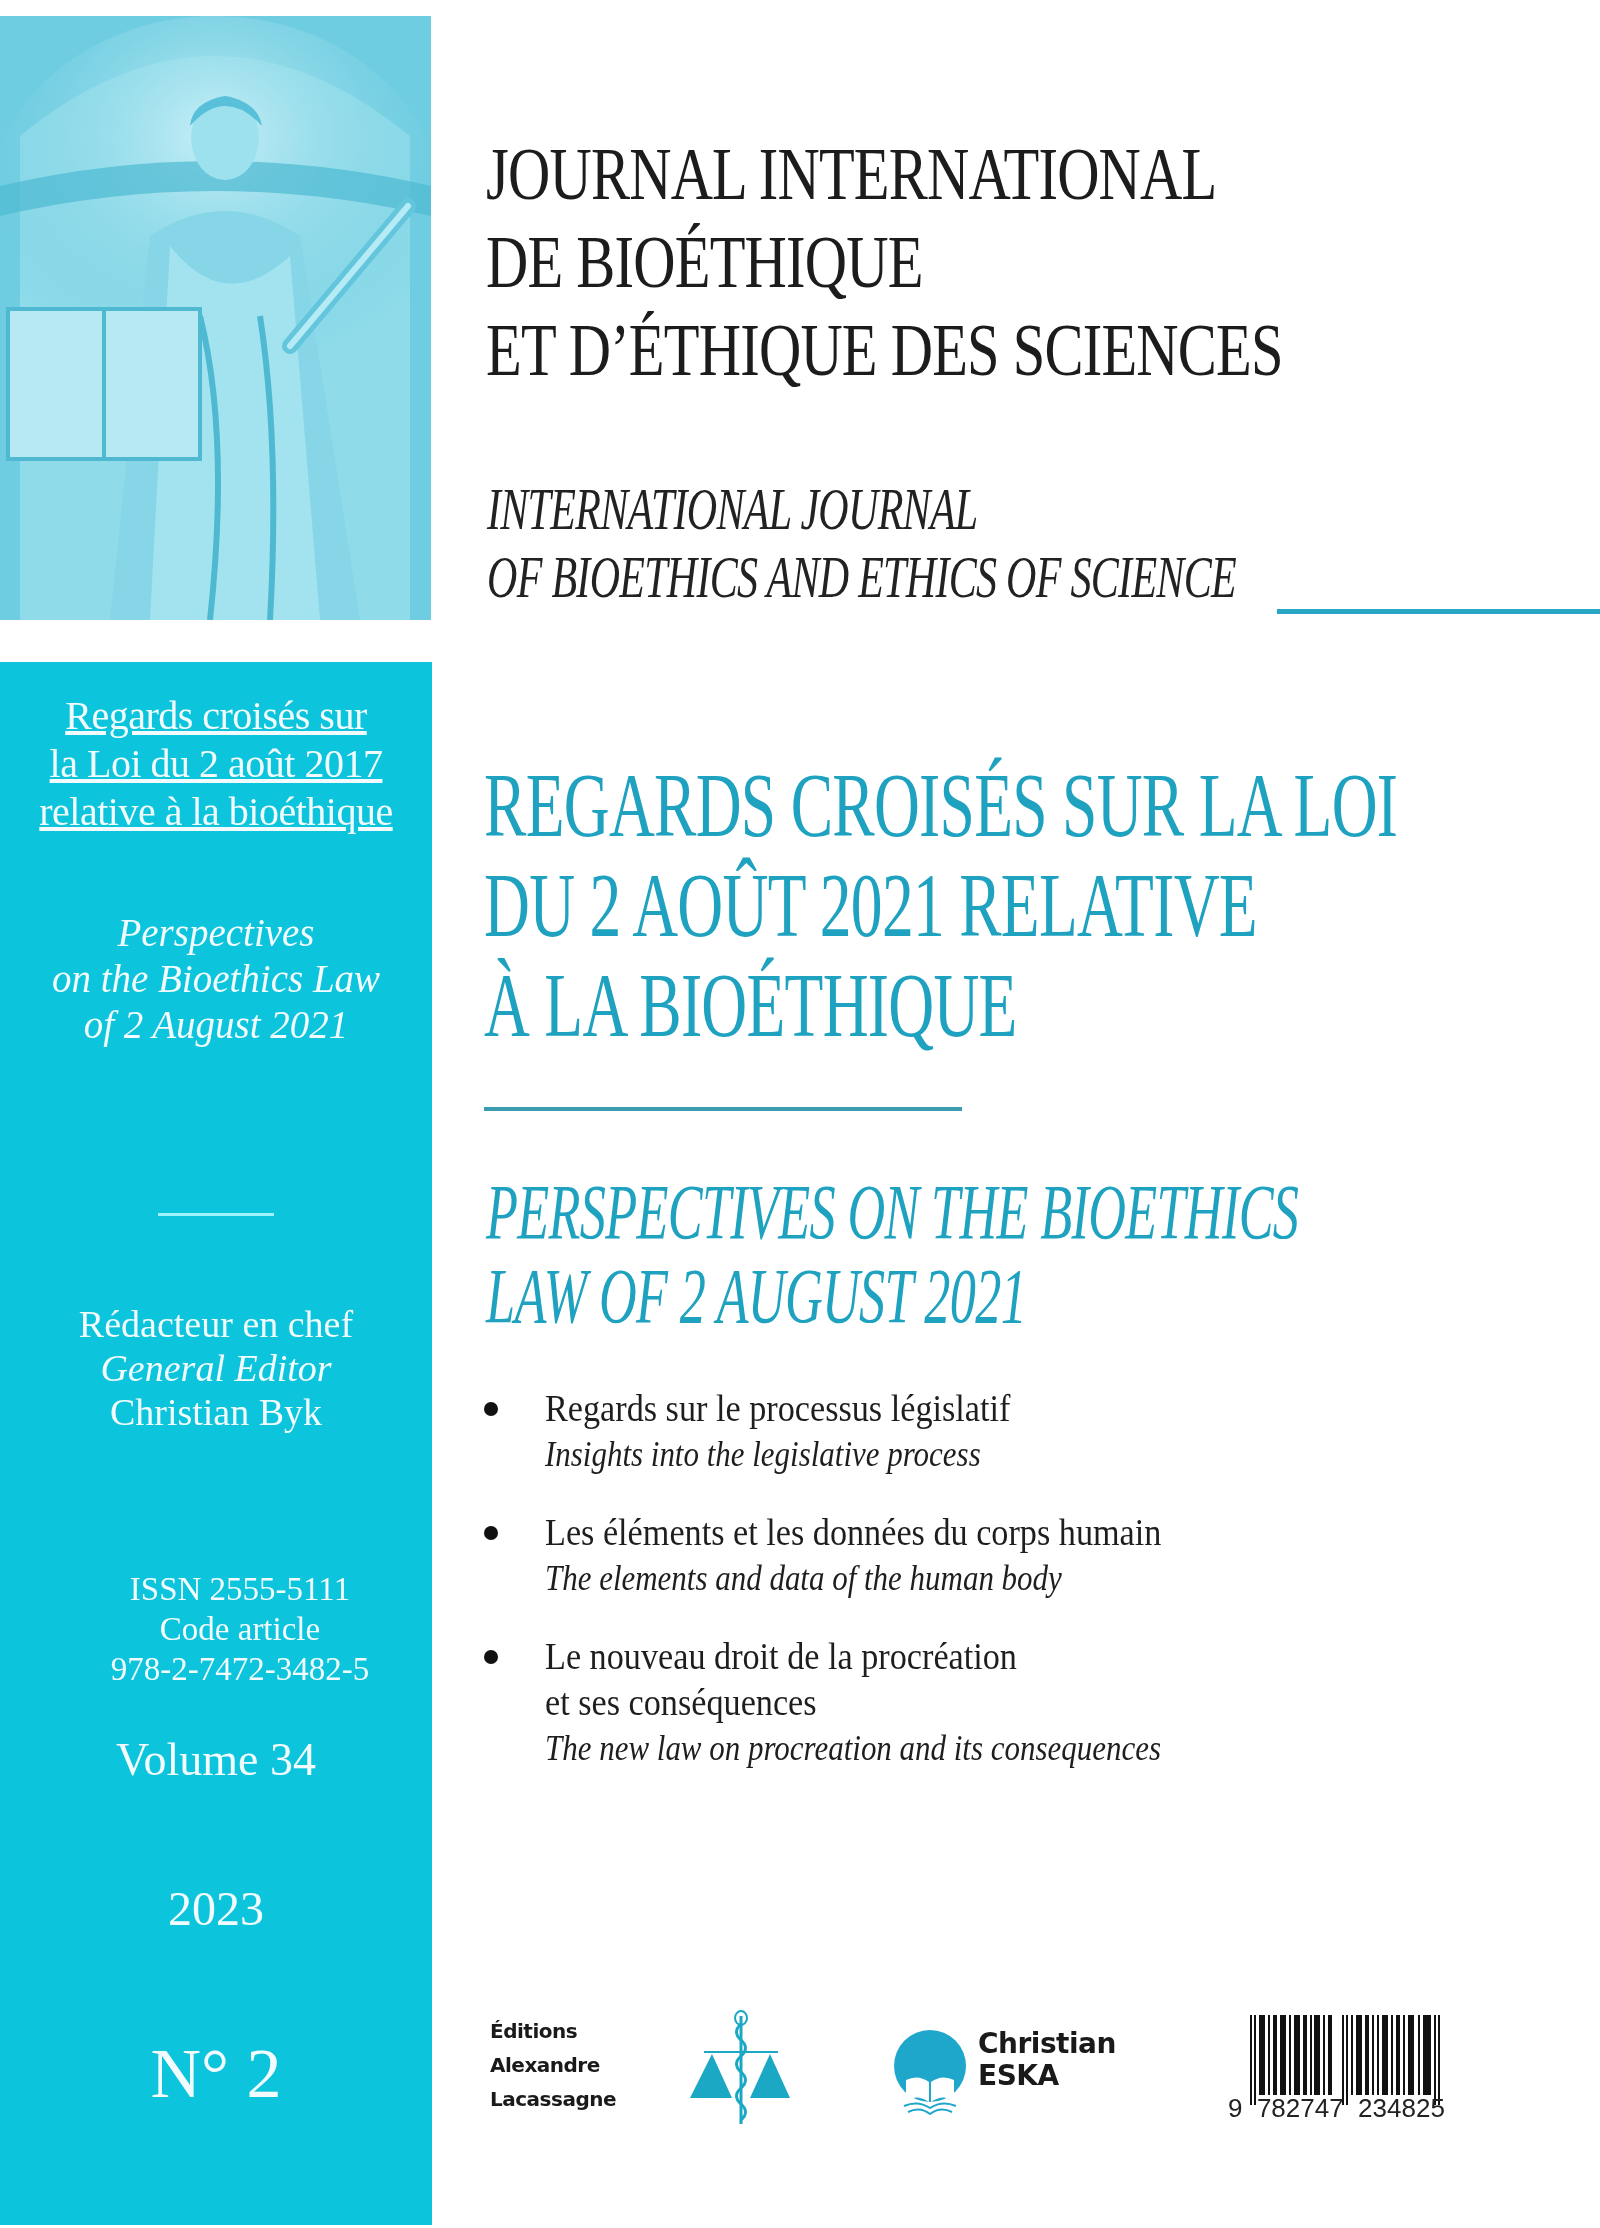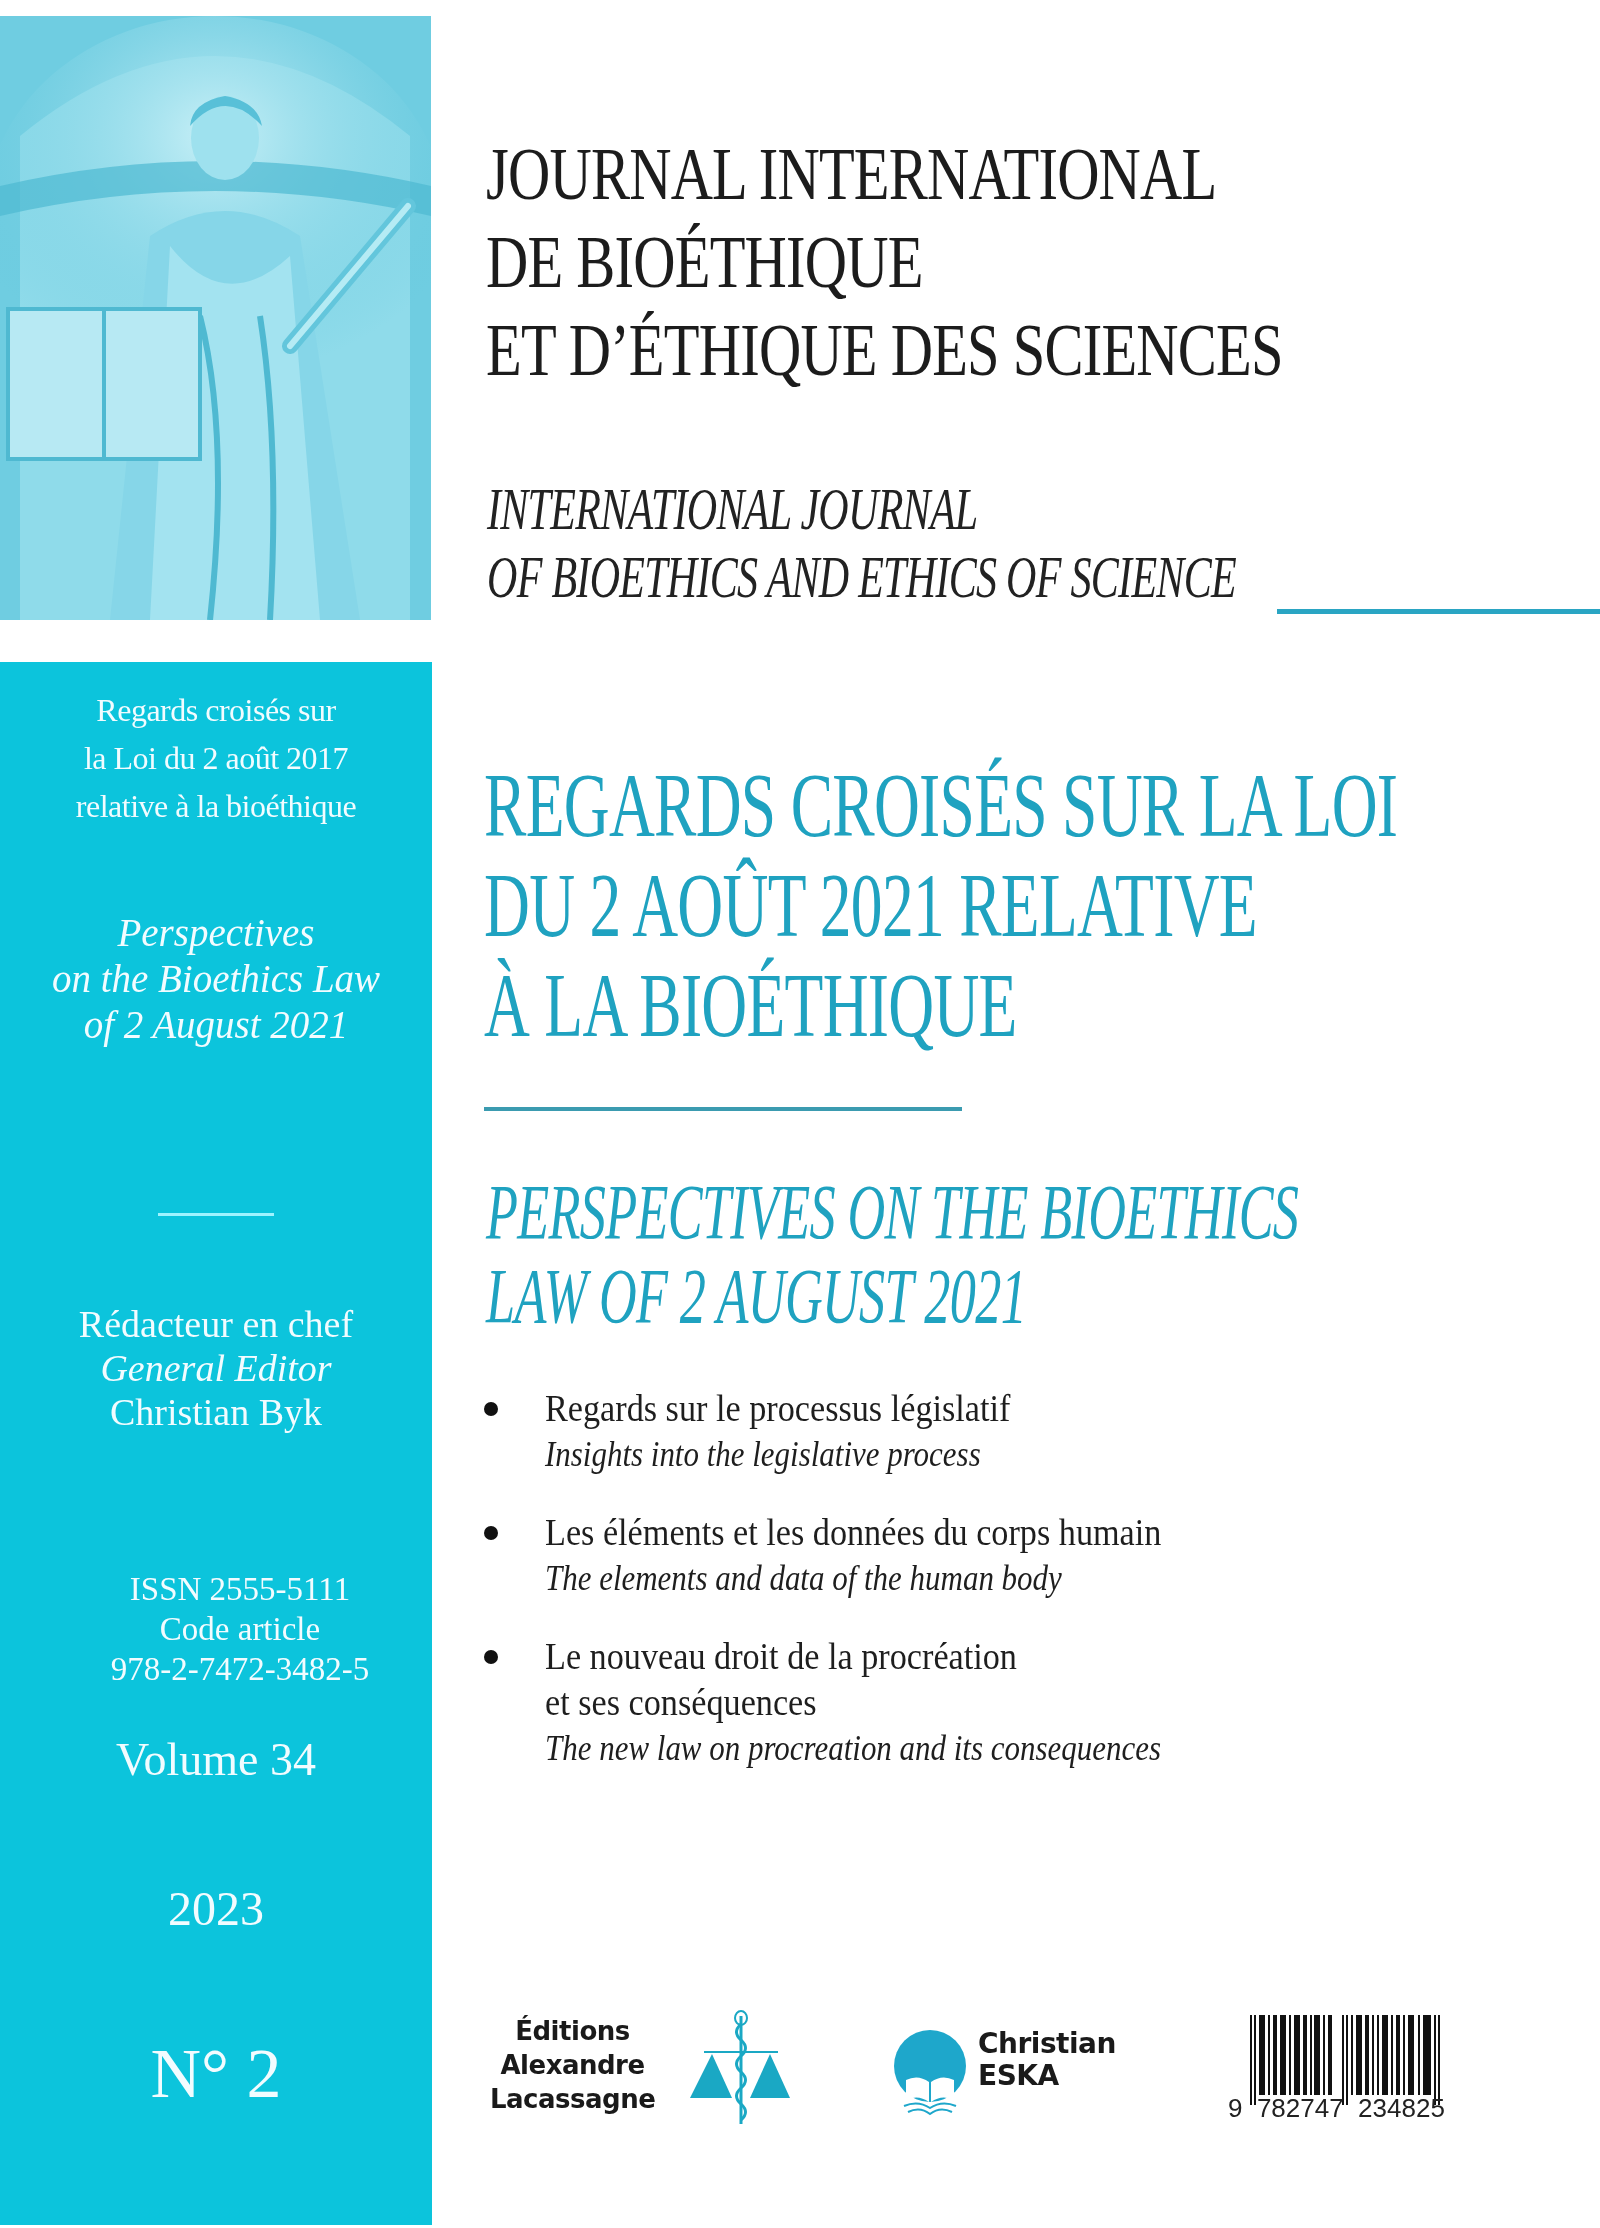--- a/index.html
+++ b/index.html
@@ -13,21 +13,21 @@
     overflow: hidden;
   }
   .statue svg { position: absolute; left: 0; top: 0; width: 431px; height: 604px; }
 
   
   .sidebar {
     position: absolute; left: 0; top: 662px; width: 432px; height: 1563px;
     background: #0cc4dc; color: #f2fcff; text-align: center;
   }
   .sb-block { position: absolute; left: 0; width: 432px; text-align: center; }
-  .sb-title { top: 24px; font-size: 32px; line-height: 48px; letter-spacing: -0.5px; }
+  .sb-title { top: 30px; font-size: 40px; line-height: 48px; letter-spacing: -0.5px; text-decoration: underline; }
   .sb-title-en { top: 248px; font-size: 39px; line-height: 46px; font-style: italic; }
   .sb-divider { position: absolute; left: 158px; top: 551px; width: 116px; height: 3px; background: #9ff3ff; }
   .sb-editor { top: 640px; font-size: 38px; line-height: 44px; }
   .sb-editor .it { font-style: italic; }
   .sb-issn { top: 907px; font-size: 33px; line-height: 40px; padding-left: 48px; }
   .sb-volume { top: 1072px; font-size: 46px; line-height: 52px; }
   .sb-year { top: 1196px; font-size: 48px; line-height: 54px; margin-top: 24px; }
   .sb-number { top: 1372px; font-size: 70px; line-height: 80px; }
 
   
@@ -61,21 +61,21 @@
 
   
   .topics { position: absolute; left: 484px; top: 1385px; width: 1000px; }
   .topic { position: relative; padding-left: 61px; margin-bottom: 32px; }
   .bullet { position: absolute; left: 0; top: 17px; width: 14px; height: 14px; border-radius: 50%; background: #111; }
   .topic-fr { font-size: 38px; line-height: 46px; color: #1e1e1e; display: block; transform: scaleX(0.9); transform-origin: left top; white-space: nowrap; }
   .topic-en { font-size: 36px; line-height: 46px; color: #1e1e1e; font-style: italic; display: block; transform: scaleX(0.86); transform-origin: left top; white-space: nowrap; }
 
   
   .pub-logo { position: absolute; left: 490px; top: 2010px; width: 300px; height: 120px; }
-  .pub-name { position: absolute; left: 0; top: 4px; width: 165px; text-align: center; font-family: "DejaVu Sans", sans-serif; font-weight: bold; font-size: 26px; line-height: 34px; color: #1a1a1a; letter-spacing: -0.5px; }
+  .pub-name { position: absolute; left: 0; top: 4px; width: 165px; text-align: left; font-family: "DejaVu Sans", sans-serif; font-weight: bold; font-size: 20px; line-height: 34px; color: #1a1a1a; letter-spacing: -0.5px; }
   .pub-icon { position: absolute; left: 196px; top: 0; width: 110px; height: 118px; }
 
   .eska-logo { position: absolute; left: 892px; top: 2022px; width: 240px; height: 100px; }
   .eska-icon { position: absolute; left: 0; top: 6px; width: 76px; height: 88px; }
   .eska-name { position: absolute; left: 86px; top: 6px; font-family: "DejaVu Sans", sans-serif; font-weight: bold; font-size: 28px; line-height: 32px; color: #1a1a1a; letter-spacing: -0.5px; }
 
   .barcode { position: absolute; left: 1228px; top: 2015px; width: 230px; height: 110px; }
   .barcode svg { position: absolute; left: 20px; top: 0; }
   .barcode-digits { position: absolute; left: 0; top: 78px; width: 230px; font-family: "Liberation Sans", sans-serif; font-size: 26px; color: #222; white-space: pre; }
 </style>

